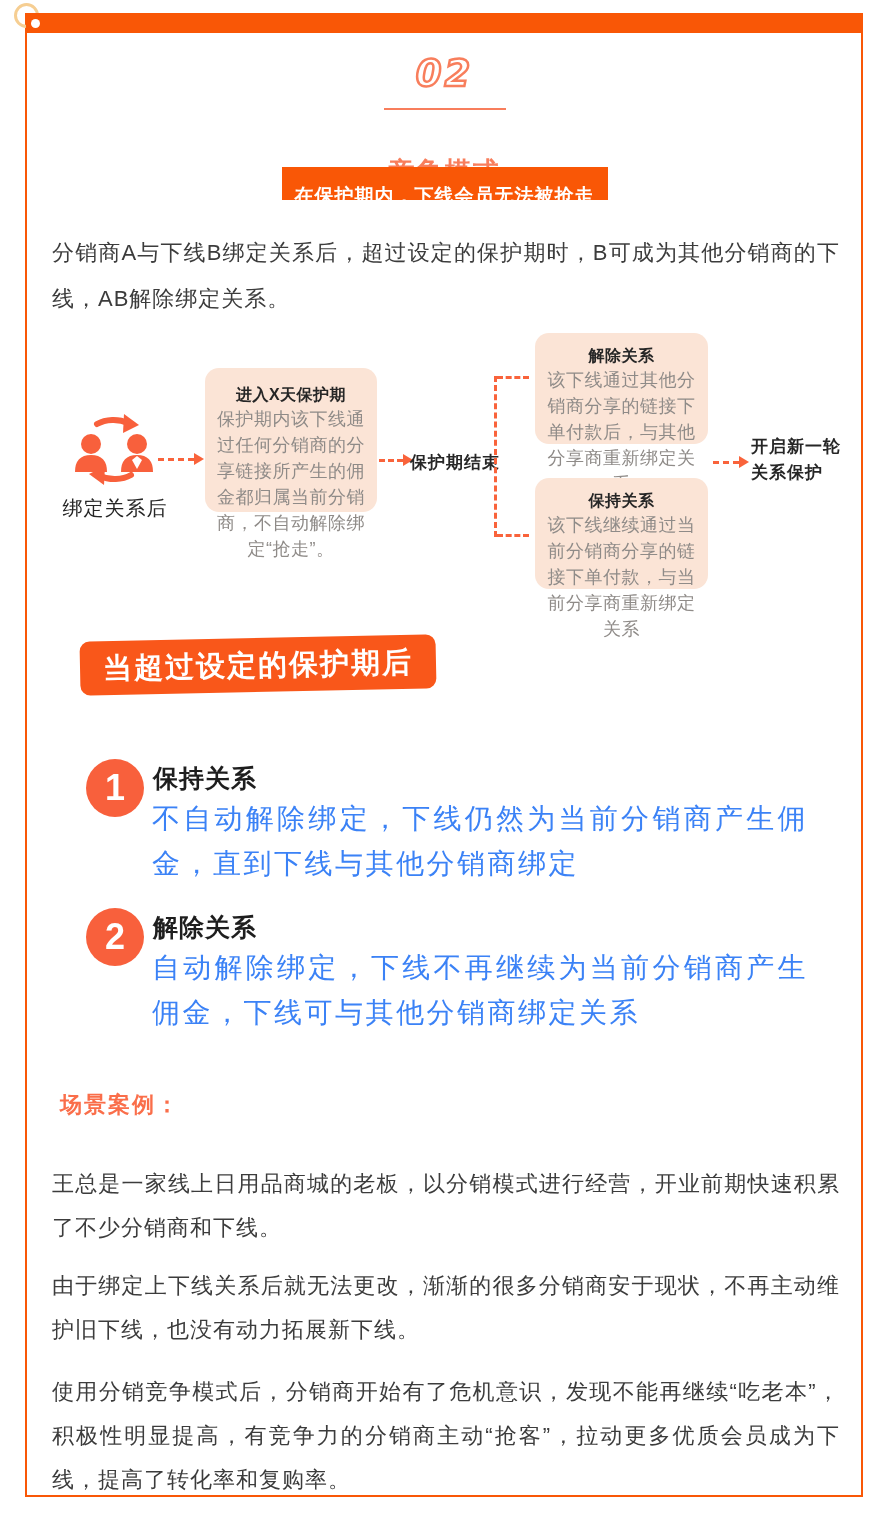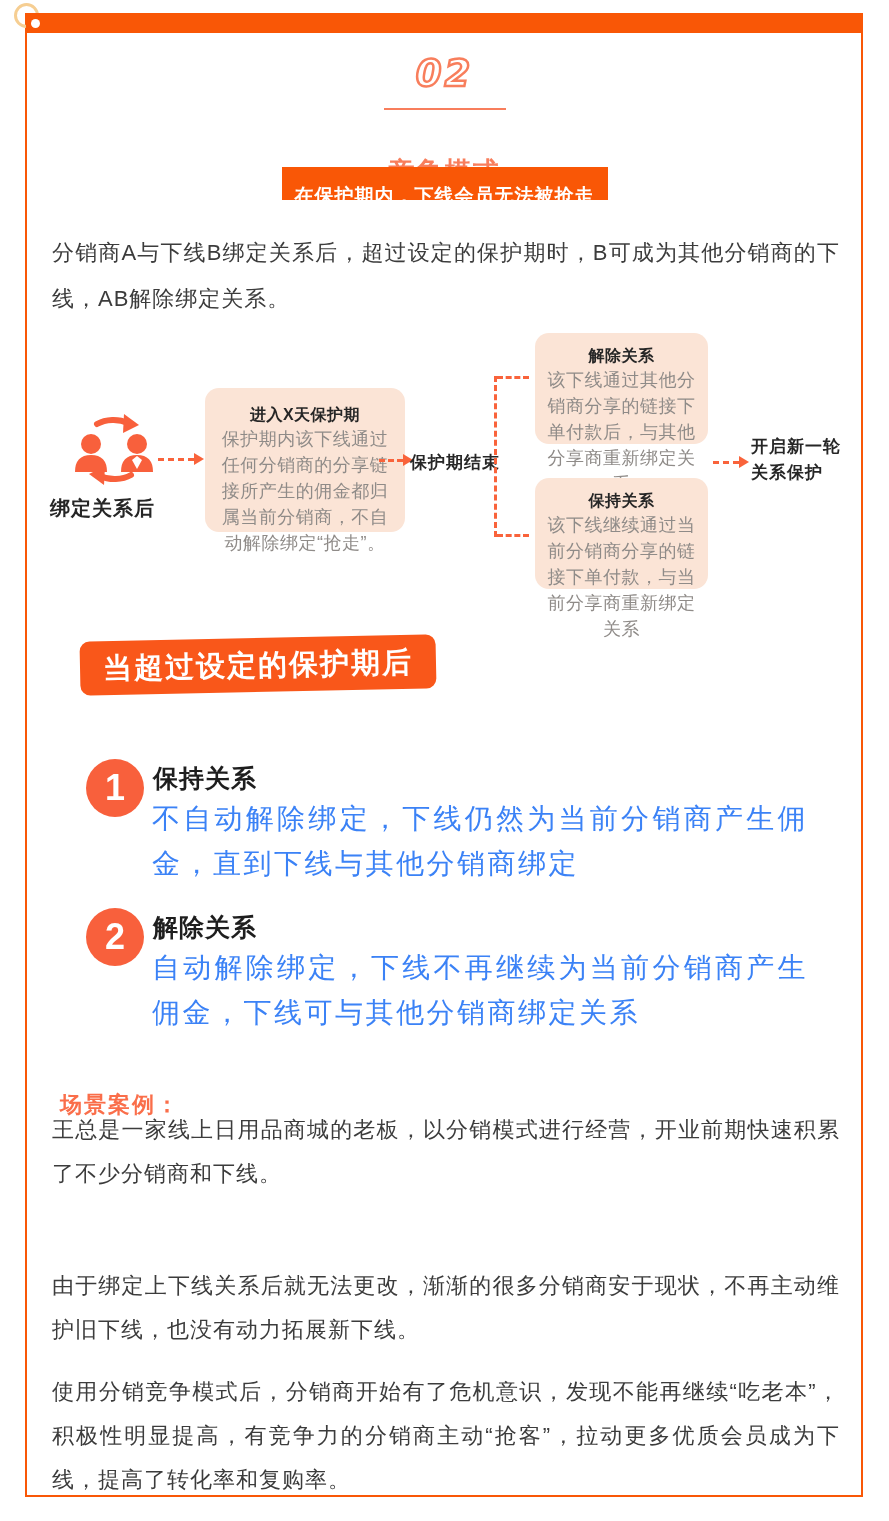--- a/index.html
+++ b/index.html
@@ -27,30 +27,30 @@
   .section-title{position:absolute;left:0;right:0;top:110px;text-align:center;
     font-size:26px;font-weight:bold;color:var(--coral);letter-spacing:2px;margin-top:44px;}
   .banner1{position:absolute;left:50%;transform:translateX(-50%);top:167px;height:33px;line-height:33px;
     background:var(--accent);color:#fff;font-size:19px;font-weight:bold;letter-spacing:1px;padding:12px 13px;white-space:nowrap;}
 
   .intro{position:absolute;left:52px;top:230px;width:788px;font-size:22px;line-height:46px;
     letter-spacing:1px;color:var(--dark);text-align:justify;}
 
   
   .people{position:absolute;left:68px;top:408px;}
-  .start-label{position:absolute;left:50px;top:495px;width:130px;text-align:left;
-    font-size:20px;font-weight:bold;color:#262626;letter-spacing:1px;}
+  .start-label{position:absolute;left:50px;top:495px;width:130px;text-align:center;
+    font-size:20px;font-weight:normal;color:#262626;letter-spacing:1px;}
   .darr{position:absolute;height:0;border-top:3px dashed var(--arrow);}
   .darr::after{content:'';position:absolute;right:-10px;top:-8px;width:0;height:0;
     border-left:10px solid var(--arrow);border-top:6px solid transparent;border-bottom:6px solid transparent;}
   .darr-a{left:158px;top:458px;width:36px;}
   .darr-b{left:379px;top:459px;width:24px;}
   .darr-c{left:713px;top:461px;width:26px;}
   .fbox{position:absolute;background:var(--peach);border-radius:14px;text-align:center;}
-  .box1{left:205px;top:388px;width:200px;height:144px;}
+  .box1{left:205px;top:368px;width:172px;height:144px;}
   .box2{left:535px;top:333px;width:173px;height:111px;}
   .box3{left:535px;top:478px;width:173px;height:111px;}
   .fbox-title{font-size:16px;font-weight:bold;color:#262626;letter-spacing:.5px;}
   .box1 .fbox-title{margin-top:17px;}
   .box2 .fbox-title,.box3 .fbox-title{margin-top:13px;}
   .fbox-body{font-size:18px;color:var(--gray);line-height:26px;margin-top:0;padding:0 11px;letter-spacing:.5px;}
   .mid-label{position:absolute;left:410px;top:451px;font-size:17px;font-weight:bold;color:#262626;letter-spacing:1px;}
   .vline{position:absolute;left:494px;top:376px;height:161px;border-left:3px dashed var(--arrow);}
   .stub{position:absolute;height:0;border-top:3px dashed var(--arrow);width:32px;left:497px;}
   .stub-top{top:376px;}
@@ -68,21 +68,21 @@
   .num-circle{position:absolute;left:0;top:0;width:58px;height:58px;border-radius:50%;background:var(--circle);
     color:#fff;font-size:36px;font-weight:bold;text-align:center;line-height:58px;}
   .item-title{position:absolute;left:67px;top:3px;font-size:25px;font-weight:bold;color:#1E1E1E;letter-spacing:1px;}
   .item-body{position:absolute;left:66px;top:37px;width:656px;font-size:28px;line-height:45px;
     letter-spacing:2.5px;color:#3b82f6;text-align:justify;}
 
   
   .case-heading{position:absolute;left:60px;top:1090px;font-size:22px;font-weight:bold;color:var(--case);letter-spacing:2px;}
   .case-p{position:absolute;left:52px;width:788px;font-size:22px;line-height:44px;
     letter-spacing:1px;color:var(--dark);text-align:justify;}
-  .p1{top:1108px;}
+  .p1{top:1162px;}
   .p2{top:1264px;}
   .p3{top:1370px;}
 </style>
 </head>
 <body>
 
 <div class="page">
 
   <div class="ring"></div>
   <div class="bar-top"></div>

